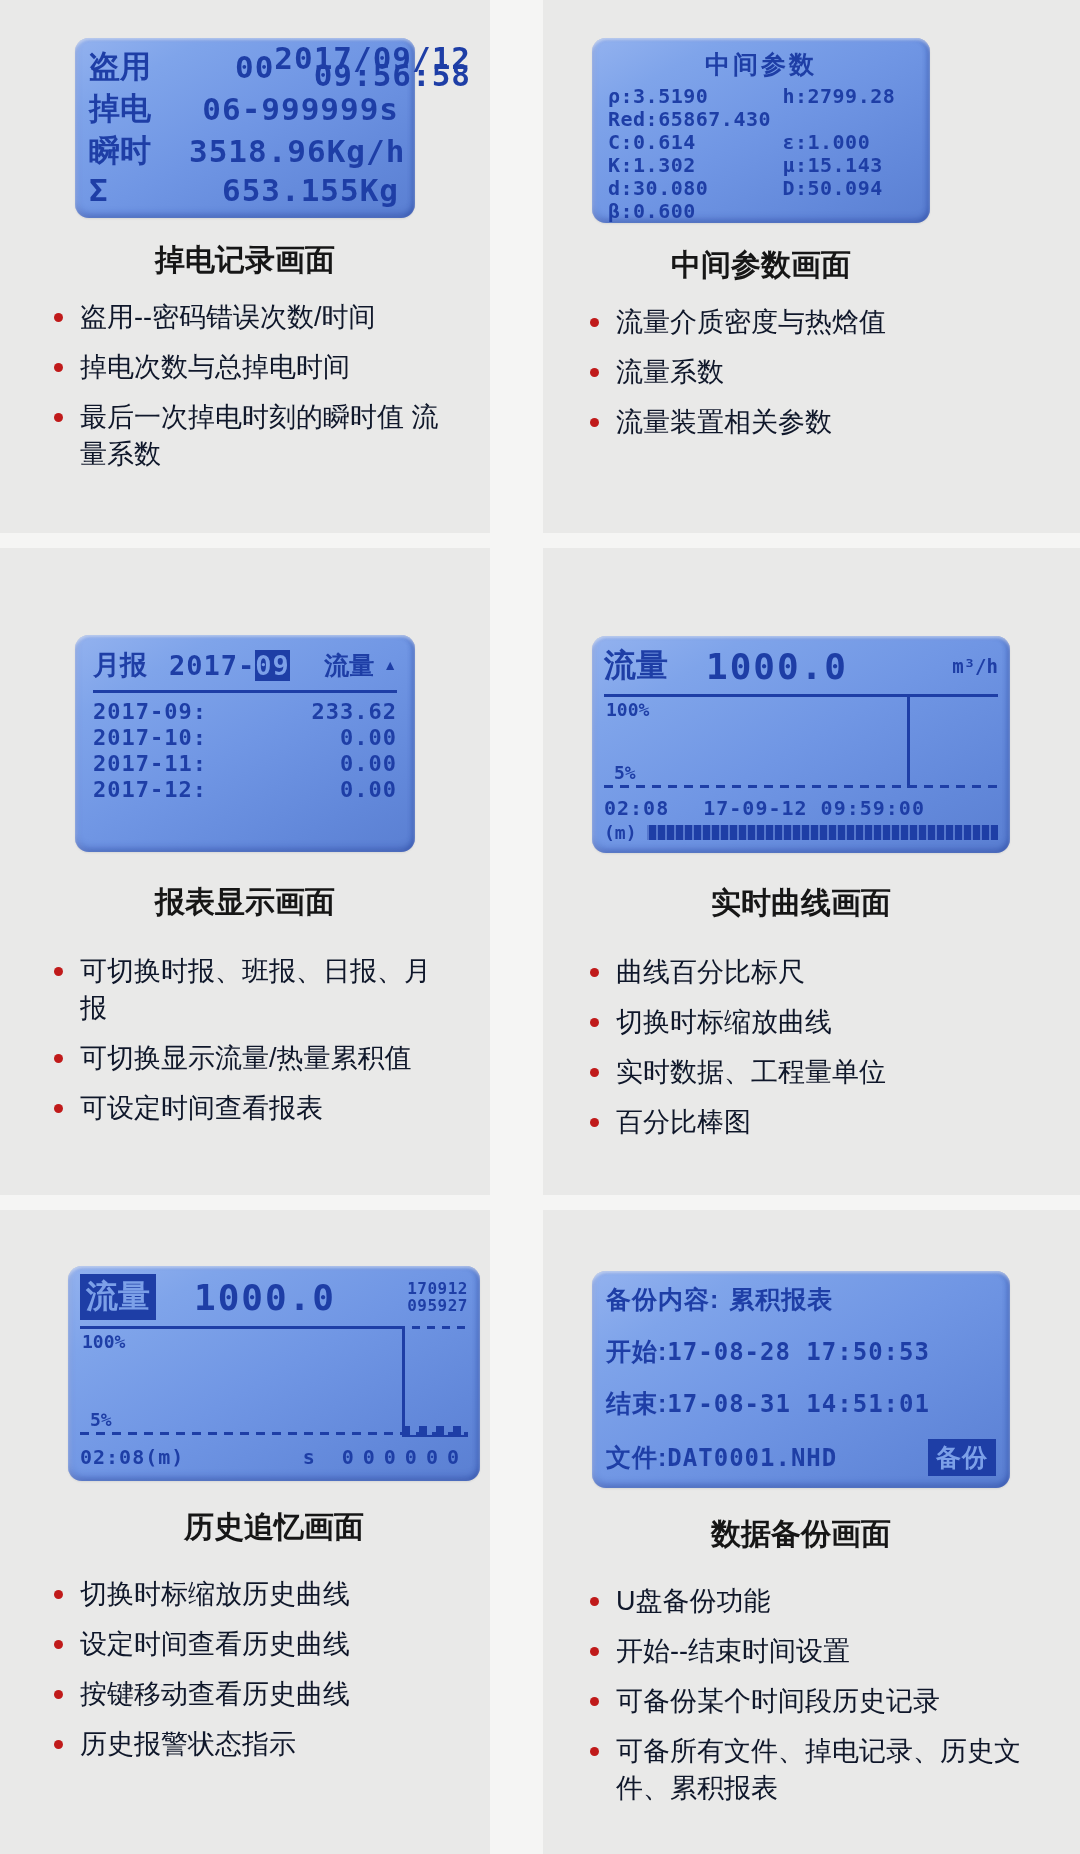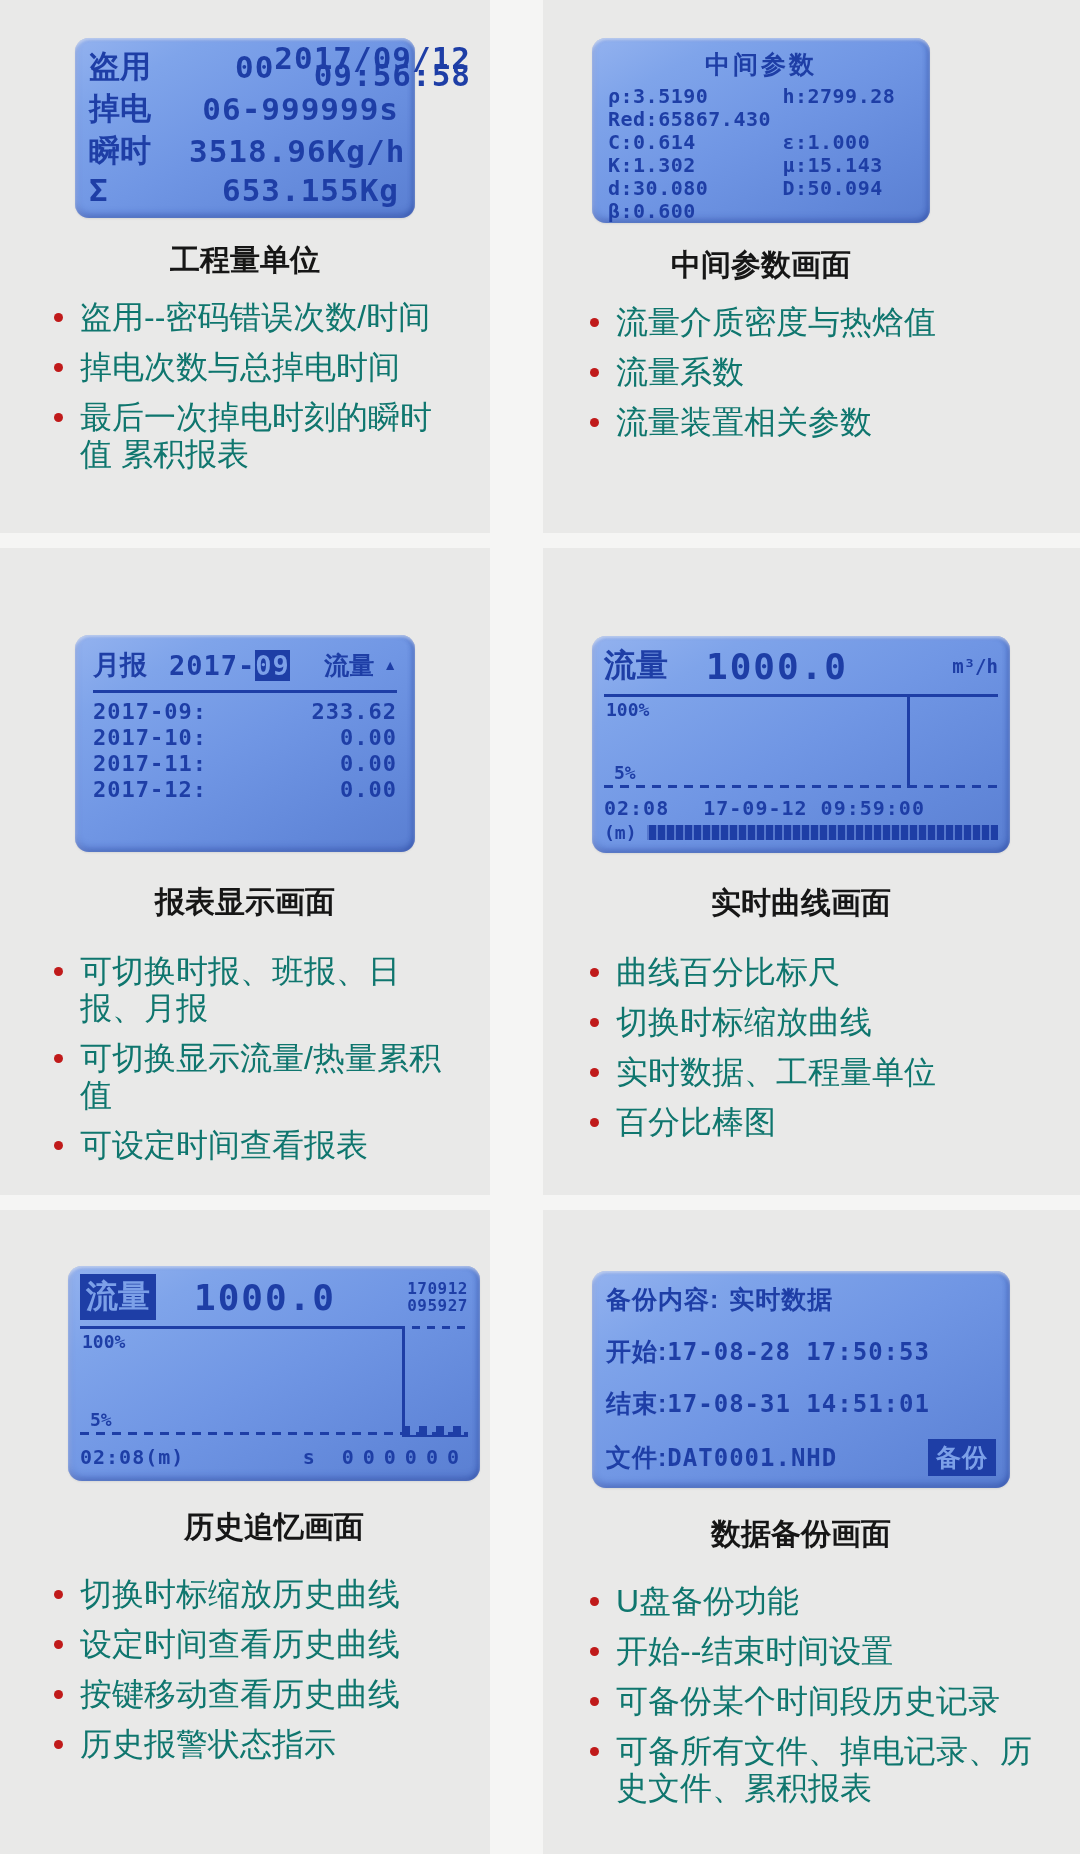--- a/index.html
+++ b/index.html
@@ -88,22 +88,22 @@
   .lcd-s6{padding:12px 14px;display:flex;flex-direction:column;justify-content:space-between;}
   .s6line{display:flex;align-items:center;}
   .s6line .cjk{font-size:25px;letter-spacing:1px;}
   .s6line .mono{font-size:24px;letter-spacing:1px;}
   .s6btn{margin-left:auto;font-size:24px;padding:2px 8px;}
 
   
   .ptitle{margin:var(--tmt) 0 0 var(--lml);width:var(--lw);text-align:center;
           font-size:30px;font-weight:700;color:var(--title-color,#161616);line-height:1.3;}
   .bullets{list-style:none;padding:0;margin:var(--bmt) 0 0 var(--bml);width:var(--bw);}
-  .bullets li{position:relative;padding-left:28px;font-size:32px;line-height:37px;
-              color:#0f766e;margin-bottom:13px;}
+  .bullets li{position:relative;padding-left:28px;font-size:27px;line-height:37px;
+              color:#0f172a;margin-bottom:13px;}
   .bullets li::before{content:"";position:absolute;left:2px;top:14px;width:9px;height:9px;
               border-radius:50%;background:var(--bullet-red,#c01a1a);}
 </style>
 </head>
 <body>
 
 <div class="page">
 
   <section class="panel p1">
     <div class="lcd lcd-s1">
@@ -121,25 +121,25 @@
       </div>
       <div class="s1row">
         <span class="cjk s1-lab">瞬时</span>
         <span class="mono ml-auto">3518.96Kg/h</span>
       </div>
       <div class="s1row">
         <span class="mono s1-sigma">Σ</span>
         <span class="mono ml-auto">653.155Kg</span>
       </div>
     </div>
-    <h2 class="ptitle">工程量单位</h2>
+    <h2 class="ptitle">掉电记录画面</h2>
     <ul class="bullets">
       <li>盗用--密码错误次数/时间</li>
       <li>掉电次数与总掉电时间</li>
-      <li>最后一次掉电时刻的瞬时值 累积报表</li>
+      <li>最后一次掉电时刻的瞬时值 流量系数</li>
     </ul>
   </section>
 
   <section class="panel p2">
     <div class="lcd lcd-s2">
       <div class="s2title cjk">中间参数</div>
       <div class="s2grid mono">
         <span>ρ:3.5190</span>
         <span>h:2799.28</span>
         <span>Red:65867.430</span>
@@ -263,21 +263,21 @@
       <li>设定时间查看历史曲线</li>
       <li>按键移动查看历史曲线</li>
       <li>历史报警状态指示</li>
     </ul>
   </section>
 
   <section class="panel p6">
     <div class="lcd lcd-s6">
       <div class="s6line">
         <span class="cjk">备份内容:</span>
-        <span class="cjk" style="margin-left:10px">实时数据</span>
+        <span class="cjk" style="margin-left:10px">累积报表</span>
       </div>
       <div class="s6line">
         <span class="cjk">开始:</span>
         <span class="mono">17-08-28 17:50:53</span>
       </div>
       <div class="s6line">
         <span class="cjk">结束:</span>
         <span class="mono">17-08-31 14:51:01</span>
       </div>
       <div class="s6line">

